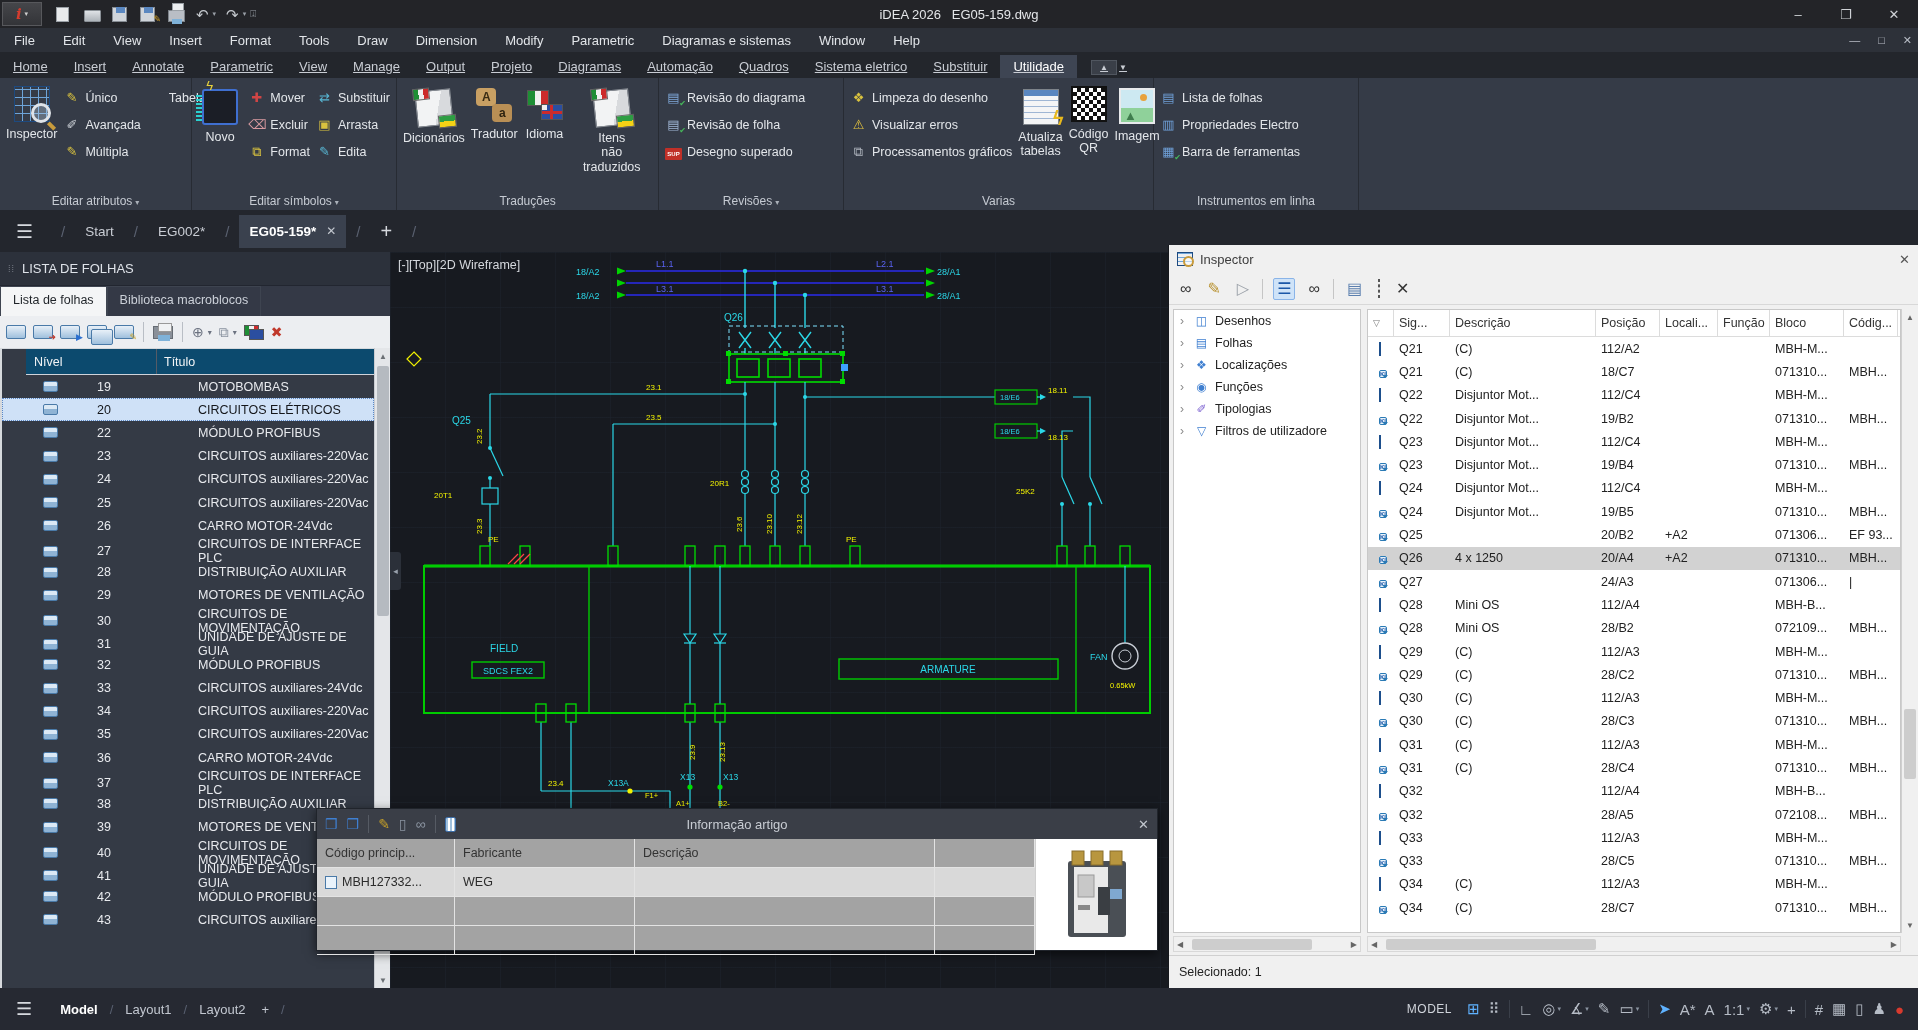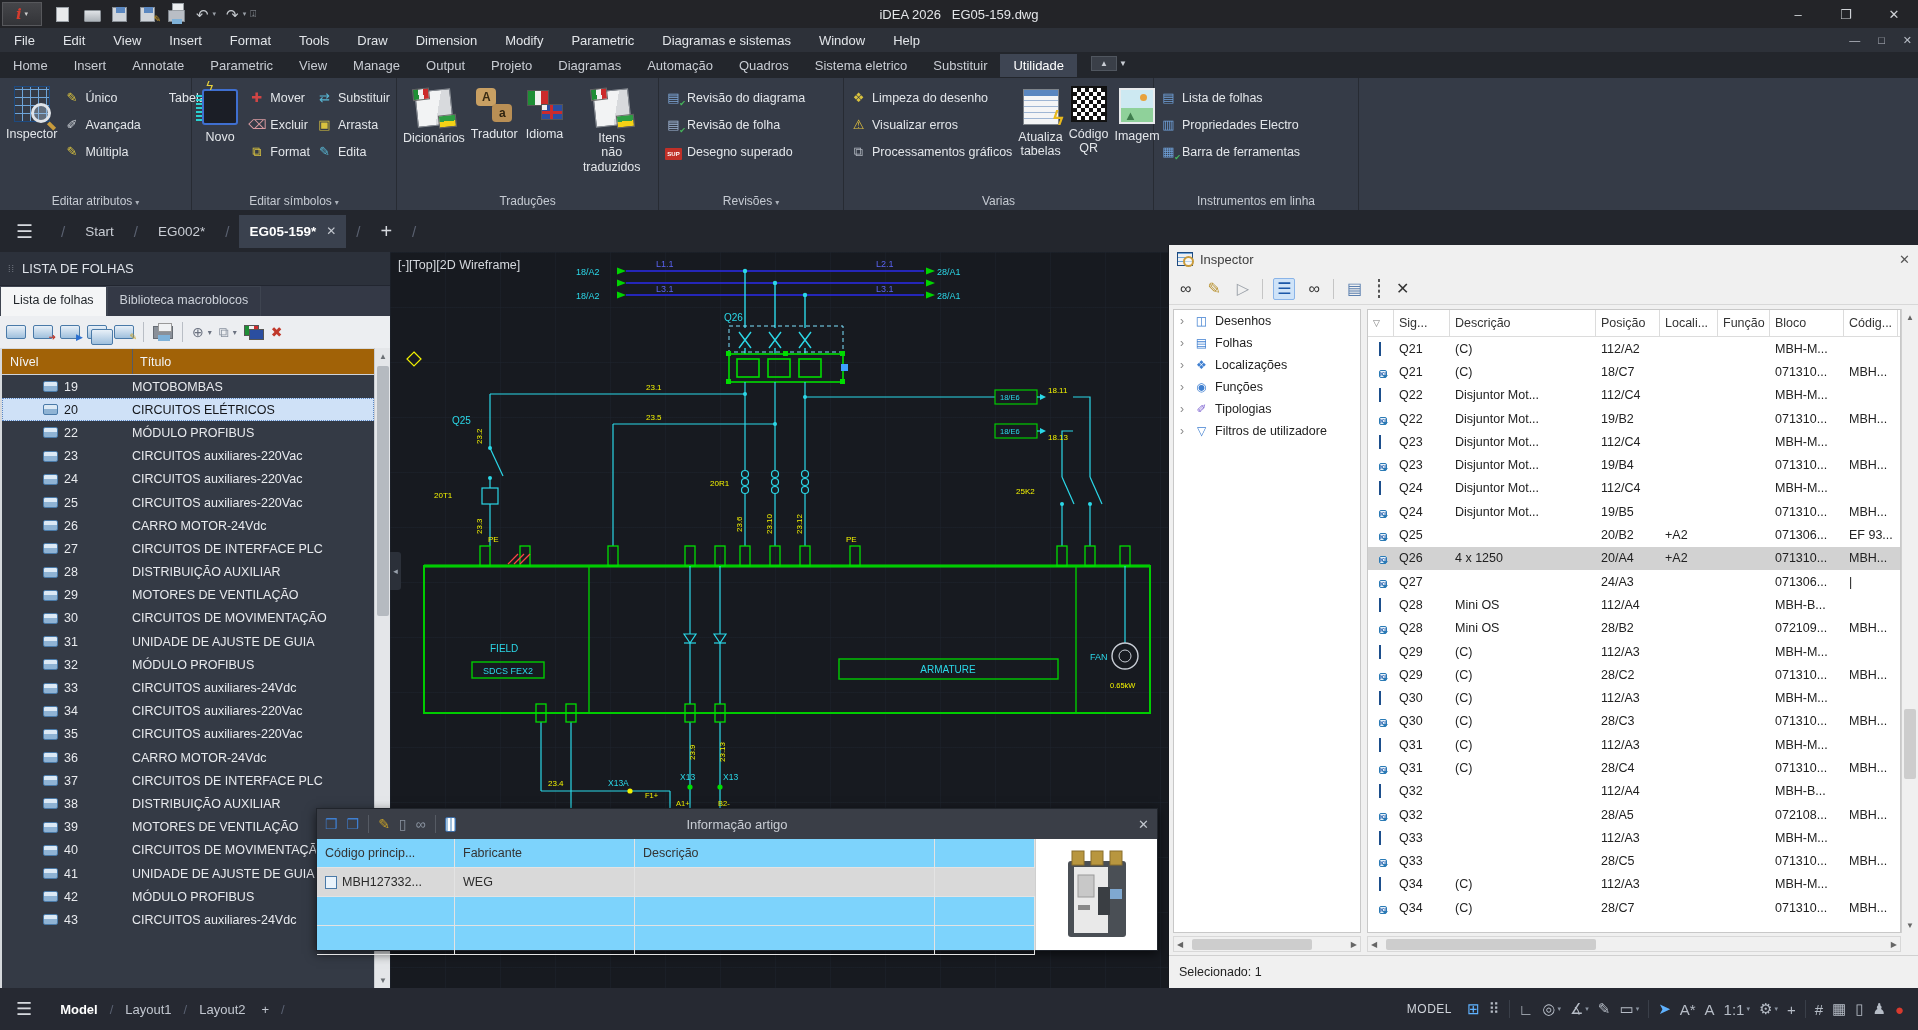--- a/index.html
+++ b/index.html
@@ -33,21 +33,21 @@
     color:#cfd2d6; font-size:13px; }
 
   
   .menubar { position:absolute; left:0; top:28px; width:100%; height:24px; background:#2d3139;
     display:flex; align-items:center; color:#e2e5e9; font-size:13px; }
   .menubar .mi { padding:3px 14px; }
   .menuctl { position:absolute; right:6px; display:flex; gap:18px; font-size:11px; color:#b9bec7; }
 
   
   .ribtabs { position:absolute; left:0; top:52px; width:100%; height:26px; background:#23262c;
-    display:flex; align-items:center; color:#c9cdd4; font-size:13px; }
+    display:flex; align-items:flex-end; color:#c9cdd4; font-size:13px;text-decoration:underline; }
   .ribtabs .rt { padding:4px 13px; }
   .ribtabs .rt.active { background:#3e4553; color:#ffffff; }
   .ribtab-ctl { display:flex; align-items:center; gap:2px; margin-left:14px; margin-bottom:3px; }
   .ribtab-ctl .b1 { width:26px; height:15px; background:#3a3f48; border:1px solid #50565f;
     color:#c9cdd4; font-size:8px; display:flex; align-items:center; justify-content:center; }
   .ribtab-ctl .b2 { color:#c9cdd4; font-size:8px; }
 
   
   .ribbon { position:absolute; left:0; top:78px; width:100%; height:132px; background:#353b47; display:flex; }
   .rpanel { position:relative; height:132px; border-right:1px solid #272b33; padding:4px 6px 24px 6px;
@@ -135,25 +135,25 @@
   .print-ic::after { content:""; position:absolute; left:4px; bottom:-3px; width:12px; height:6px; background:#7fb2d9; }
   .flags-ic { position:relative; width:20px; height:15px; }
   .flags-ic::before { content:""; position:absolute; left:0; top:0; width:13px; height:9px;
     background:linear-gradient(90deg,#1e8e35 33%,#f0f0f0 33% 66%,#cc2b2b 66%); border:1px solid #555; }
   .flags-ic::after { content:""; position:absolute; right:0; bottom:0; width:13px; height:9px; background:#2b4ea0; border:1px solid #555; }
   .tb-glyph { font-size:14px; line-height:1; }
   .tb-caret { font-size:8px; color:#6b7280; margin-left:-3px; }
   .sp-table { position:absolute; left:0; top:96px; right:16px; bottom:0; border-left:2px solid #d6d9dd;
     border-top:1px solid #d6d9dd; background:#343a45; overflow:hidden; }
   .sp-thead { height:26px; display:grid; grid-template-columns:62px 68px 1fr; align-items:center;
-    color:#f2f4f6; font-size:12.5px; background:#a16207; border-bottom:1px solid #cfd3da; }
+    color:#f2f4f6; font-size:12.5px; background:#0c4a6e; border-bottom:1px solid #cfd3da;margin-left:24px; }
   .sp-thead .h1 { padding-left:8px; grid-column:1 / span 2; }
   .sp-thead .h2 { border-left:1px solid #555b66; padding-left:7px; height:100%; display:flex; align-items:center; }
   .srow { height:23.2px; display:grid; grid-template-columns:62px 68px 1fr; align-items:center;
-    color:#e8eaee; font-size:12.5px; }
+    color:#e8eaee; font-size:12.5px;gap:33px; }
   .srow .icw { display:flex; justify-content:flex-end; padding-right:6px; }
   .sheet-mini { width:15px; height:11px; background:linear-gradient(#dce9f5 45%,#8fb3d4 45%);
     border:1px solid #4a7aa8; border-radius:2px; }
   .srow.sel { background:#cfe1f7; color:#14161a; outline:1px dotted #5a87c5; outline-offset:-1px; }
   .sp-scroll { position:absolute; right:0; top:96px; width:16px; bottom:0; background:#e4e6e9; border-left:1px solid #c9ccd1; }
   .sp-scroll .arr { position:absolute; left:0; width:16px; height:16px; color:#6b7075; font-size:8px;
     display:flex; align-items:center; justify-content:center; }
   .sp-scroll .thumb { position:absolute; left:2px; width:12px; background:#b5bac0; border-radius:2px; }
 
   
@@ -168,21 +168,21 @@
   .artpanel { position:absolute; left:316px; top:808px; width:842px; height:143px; z-index:6;
     background:#ffffff; border:1px solid #20242b; box-shadow:0 3px 10px #0009; }
   .ap-header { height:30px; background:#3a3e47; display:flex; align-items:center; padding:0 8px; gap:9px; }
   .ap-header .aptitle { position:absolute; left:0; right:0; text-align:center; color:#c8ccd3;
     font-size:13px; pointer-events:none; }
   .ap-header .apx { margin-left:auto; color:#c3c8cf; font-size:13px; z-index:2; }
   .ap-ic { font-size:14px; line-height:1; z-index:2; }
   .ap-sep { width:1px; height:18px; background:#565b64; z-index:2; }
   .barrel-ic { width:11px; height:15px; border:1px solid #3f6fa8; border-radius:2px;
     background:repeating-linear-gradient(90deg,#9fc0dd 0 2px,#fff 2px 4px); z-index:2; }
-  .ap-body { position:absolute; left:0; top:30px; right:122px; bottom:0; background:#7dd3fc; font-size:12.5px; color:#2b2b2b; }
+  .ap-body { position:absolute; left:0; top:30px; right:122px; bottom:0; background:#a3a3a3; font-size:12.5px; color:#2b2b2b; }
   .ap-row { display:grid; grid-template-columns:138px 180px 300px 1fr; height:29px; align-items:center;
     border-bottom:1px solid #e3e3e3; }
   .ap-row > span { padding:0 8px; height:100%; display:flex; align-items:center; border-right:1px solid #e3e3e3; overflow:hidden; white-space:nowrap; }
   .ap-row.head { font-size:12.5px; color:#333; }
   .ap-row.sel { background:#d9d9d9; }
   .ap-doc-ic { width:12px; height:13px; background:#eaf3fb; border:1px solid #4a7aa8; margin-right:5px; flex:0 0 12px; }
   .ap-img { position:absolute; right:0; top:30px; width:122px; bottom:0; border-left:1px solid #cfcfcf;
     display:flex; align-items:center; justify-content:center; background:#fff; }
 
   

